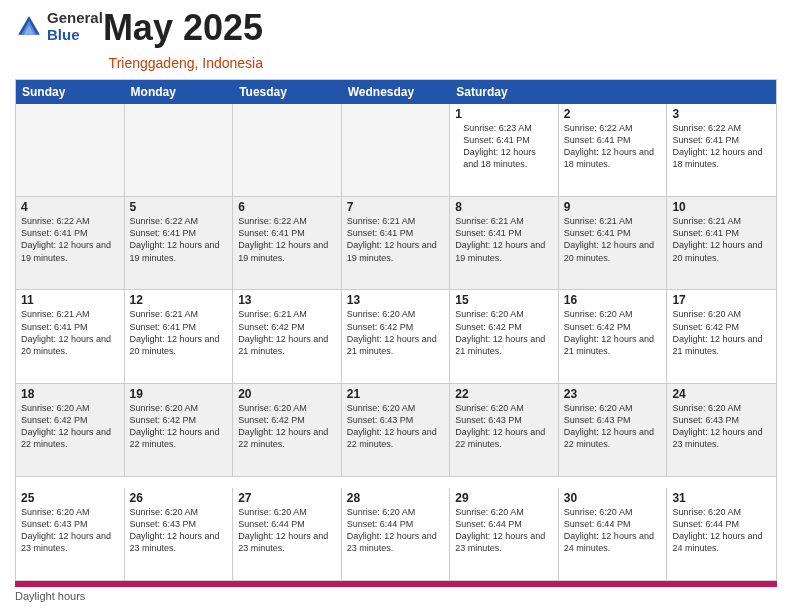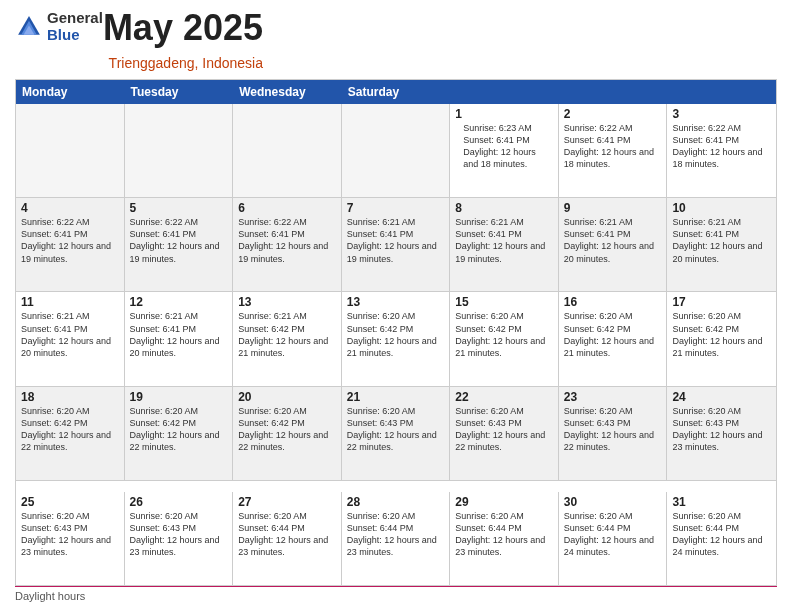--- a/index.html
+++ b/index.html
@@ -116,21 +116,21 @@
     .day-info {
       font-size: 9px;
       color: #333;
       line-height: 1.35;
     }
     .footer-note {
       font-size: 11px;
       color: #555;
       margin-top: 0;
       padding-top: 3px;
-      border-top: 1px solid #be185d;
+      border-top: 6px solid #be185d;
     }
     .cal-outer {
       border: 1px solid #ccc;
       flex: 1;
       display: flex;
       flex-direction: column;
     }
   </style>
 </head>
 <body>
@@ -149,20 +149,21 @@
       </div>
     </div>
     <div class="title-section">
       <div class="month-title">May 2025</div>
       <div class="location">Trienggadeng, Indonesia</div>
     </div>
   </div>
 
   <div class="cal-outer">
     <div class="cal-header">
+    <div class="cal-header-cell">Sunday</div>
         <div class="cal-header-cell">Monday</div>
         <div class="cal-header-cell">Tuesday</div>
         <div class="cal-header-cell">Wednesday</div>
         <div class="cal-header-cell">Saturday</div>
       </div>
     <div class="cal-body">
     <div class="cal-row">
           <div class="cal-cell empty"></div>
           <div class="cal-cell empty"></div>
           <div class="cal-cell empty"></div>

